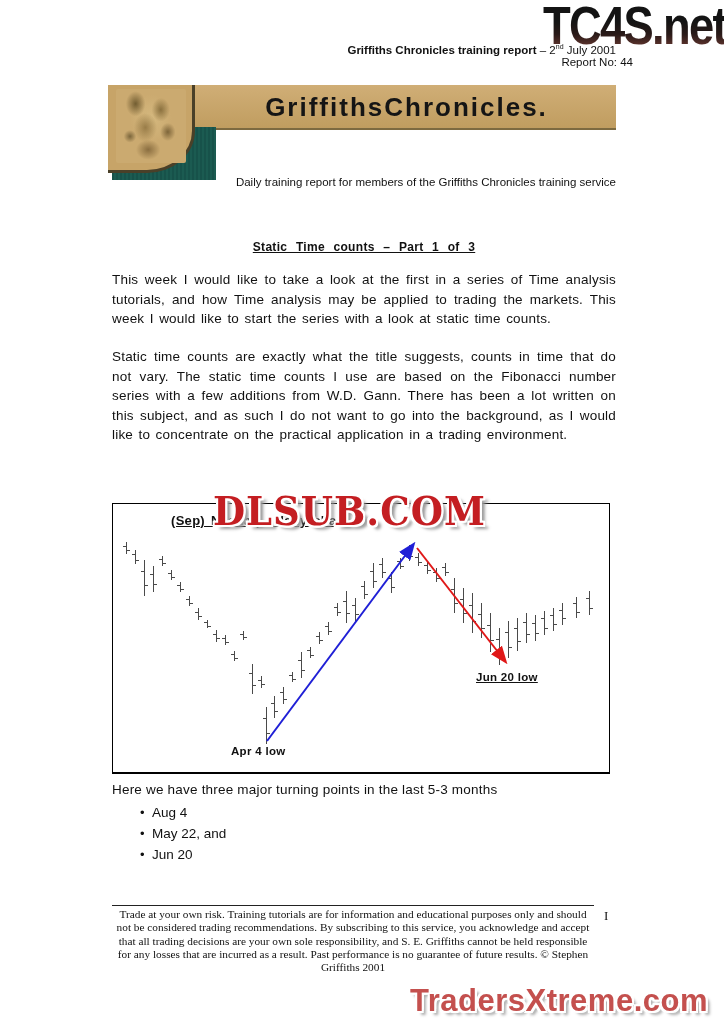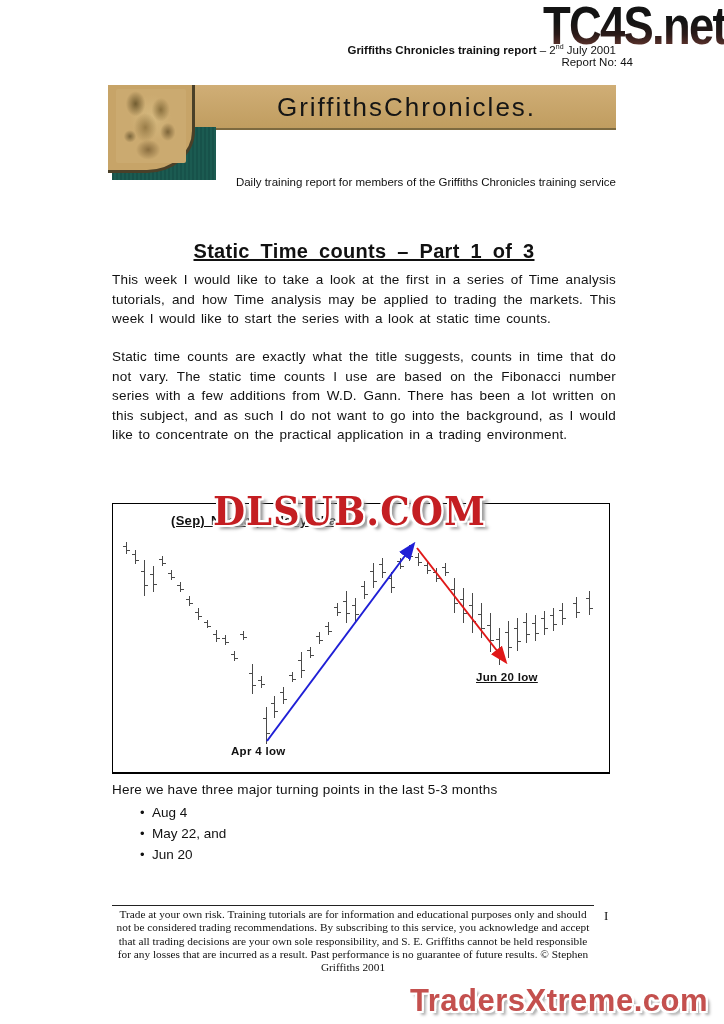--- a/index.html
+++ b/index.html
@@ -16,21 +16,21 @@
   .hdr1{position:absolute;top:43px;right:108px;font-size:11.5px;white-space:nowrap;z-index:2;}
   .hdr1 b{font-weight:bold;}
   .hdr1 sup{font-size:7px;vertical-align:5px;}
   .hdr2{position:absolute;top:56px;right:91px;font-size:11.5px;z-index:2;}
 
   
   .banner{position:absolute;left:108px;top:85px;width:508px;height:95px;}
   .banner-topbar{position:absolute;left:0;top:0;width:508px;height:43px;
         background:linear-gradient(#d0ae76,#c09d60);border-bottom:2px solid #7d6a40;}
   .banner-title{position:absolute;left:95px;right:6px;top:0;height:43px;line-height:45px;
-        text-align:center;font-weight:normal;font-size:26px;letter-spacing:2px;color:#151515;}
+        text-align:center;font-weight:bold;font-size:26px;letter-spacing:2px;color:#151515;}
   .teal-block{position:absolute;left:4px;top:42px;width:104px;height:53px;
         background:repeating-linear-gradient(90deg,#17524a 0 2px,#1b5b51 2px 4px);}
   .photo-block{position:absolute;left:0;top:0;width:84px;height:85px;background:#c7a468;
         border-bottom-right-radius:48px 42px;border-right:3px solid #4a4028;border-bottom:3px solid #4a4028;}
   .photo{position:absolute;left:8px;top:4px;width:70px;height:74px;border-radius:2px;
         background:
           radial-gradient(ellipse 14px 18px at 28% 20%,rgba(92,74,34,.8),transparent 70%),
           radial-gradient(ellipse 13px 17px at 64% 28%,rgba(116,92,44,.75),transparent 70%),
           radial-gradient(ellipse 16px 20px at 42% 52%,rgba(130,102,52,.7),transparent 72%),
           radial-gradient(ellipse 11px 13px at 74% 58%,rgba(84,64,28,.65),transparent 70%),
@@ -40,21 +40,21 @@
           #cbaa70;}
   .contact{position:absolute;right:0;top:50px;display:grid;grid-template-columns:auto auto;
         column-gap:10px;row-gap:2px;font-size:12px;text-align:right;align-items:baseline;}
   .contact .lbl{color:#111;}
   .contact a{color:#2222cc;text-decoration:underline;}
 
   
   .subtitle{position:absolute;top:176px;left:112px;width:504px;text-align:right;font-size:11.5px;}
   .dateline{position:absolute;top:206px;left:112px;width:504px;text-align:right;font-size:13.5px;letter-spacing:.4px;}
   .article-title{position:absolute;top:240px;left:112px;width:504px;text-align:center;
-        font-size:20px;font-weight:bold;text-decoration:underline;word-spacing:5px;letter-spacing:.3px;}
+        font-size:12px;font-weight:bold;text-decoration:underline;word-spacing:5px;letter-spacing:.3px;}
 
   
   .para{position:absolute;left:112px;width:504px;font-size:13.5px;line-height:19.5px;
         text-align:justify;letter-spacing:.2px;word-spacing:1.5px;}
   .p1{top:270px;} .p2{top:347px;} .p3{top:456px;text-align:left;}
 
   
   .chart{position:absolute;left:112px;top:503px;width:496px;height:268px;
         border:1px solid #000;border-bottom-width:2px;background:#fff;}
   .chart-title{position:absolute;left:58px;top:9px;font-size:13px;font-weight:bold;

